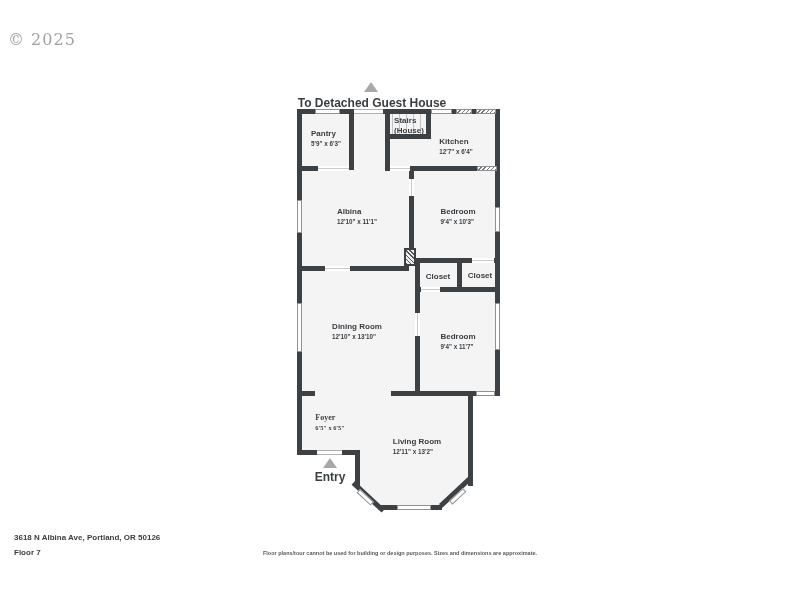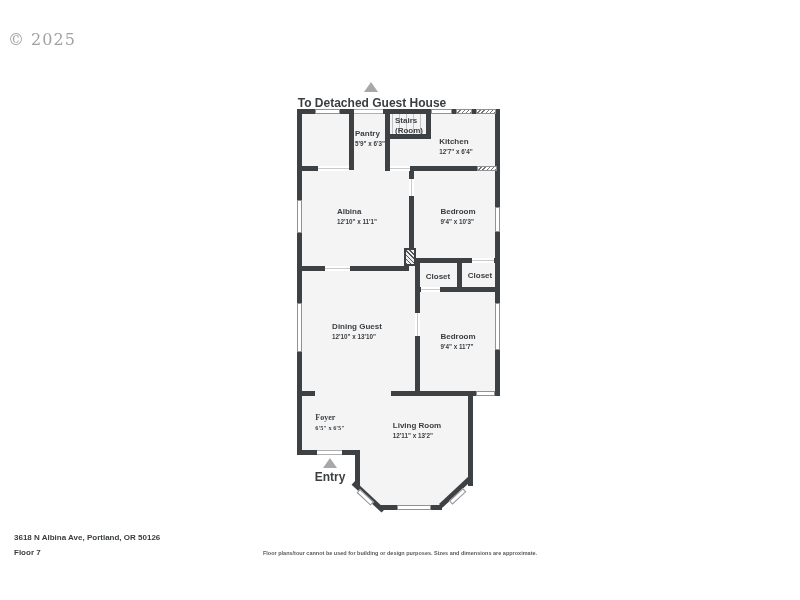--- a/index.html
+++ b/index.html
@@ -120,59 +120,59 @@
   <div class="win" style="left:476px;top:391px;width:19px;height:5px;"></div>
   <div class="win diag" style="left:360px;top:489px;width:19px;height:5px;transform:rotate(43deg);transform-origin:0 0;"></div>
   <div class="win" style="left:397px;top:505px;width:34px;height:5px;"></div>
   <div class="win diag" style="left:449px;top:501px;width:19px;height:5px;transform:rotate(-43deg);transform-origin:0 0;"></div>
 
   <div class="arrow-up" style="left:364px;top:82px;"></div>
   <div class="annot" style="left:372px;top:96px;">To Detached Guest House</div>
   <div class="arrow-up" style="left:323px;top:458px;"></div>
   <div class="annot" style="left:330px;top:470px;">Entry</div>
 
-  <div class="room-label" style="left:326px;top:129px;margin-left:44px;">
+  <div class="room-label" style="left:326px;top:129px;">
     <span class="room-name">Pantry</span>
     <span class="room-dims">5'9" x 6'3"</span>
   </div>
   <div class="room-label" style="left:409px;top:116px;">
     <span class="room-name">Stairs</span>
-    <span class="room-dims big">(Room)</span>
+    <span class="room-dims big">(House)</span>
   </div>
   <div class="room-label" style="left:456px;top:137px;">
     <span class="room-name">Kitchen</span>
     <span class="room-dims">12'7" x 6'4"</span>
   </div>
   <div class="room-label" style="left:357px;top:207px;">
     <span class="room-name">Albina</span>
     <span class="room-dims">12'10" x 11'1"</span>
   </div>
   <div class="room-label" style="left:458px;top:207px;">
     <span class="room-name">Bedroom</span>
     <span class="room-dims">9'4" x 10'3"</span>
   </div>
   <div class="room-label" style="left:438px;top:272px;">
     <span class="room-name">Closet</span>
   </div>
   <div class="room-label" style="left:480px;top:271px;">
     <span class="room-name">Closet</span>
   </div>
   <div class="room-label" style="left:357px;top:322px;">
-    <span class="room-name">Dining Guest</span>
+    <span class="room-name">Dining Room</span>
     <span class="room-dims">12'10" x 13'10"</span>
   </div>
   <div class="room-label" style="left:458px;top:332px;">
     <span class="room-name">Bedroom</span>
     <span class="room-dims">9'4" x 11'7"</span>
   </div>
   <div class="room-label" style="left:330px;top:413px;font-family:Liberation Serif, serif;">
     <span class="room-name">Foyer</span>
     <span class="room-dims">6'5" x 6'5"</span>
   </div>
-  <div class="room-label" style="left:417px;top:421px;">
+  <div class="room-label" style="left:417px;top:437px;">
     <span class="room-name">Living Room</span>
     <span class="room-dims">12'11" x 13'2"</span>
   </div>
 
   <div id="addr">3618 N Albina Ave, Portland, OR 50126</div>
   <div id="floor">Floor 7</div>
   <div id="disclaimer">Floor plans/tour cannot be used for building or design purposes. Sizes and dimensions are approximate.</div>
 
 </div>
 

